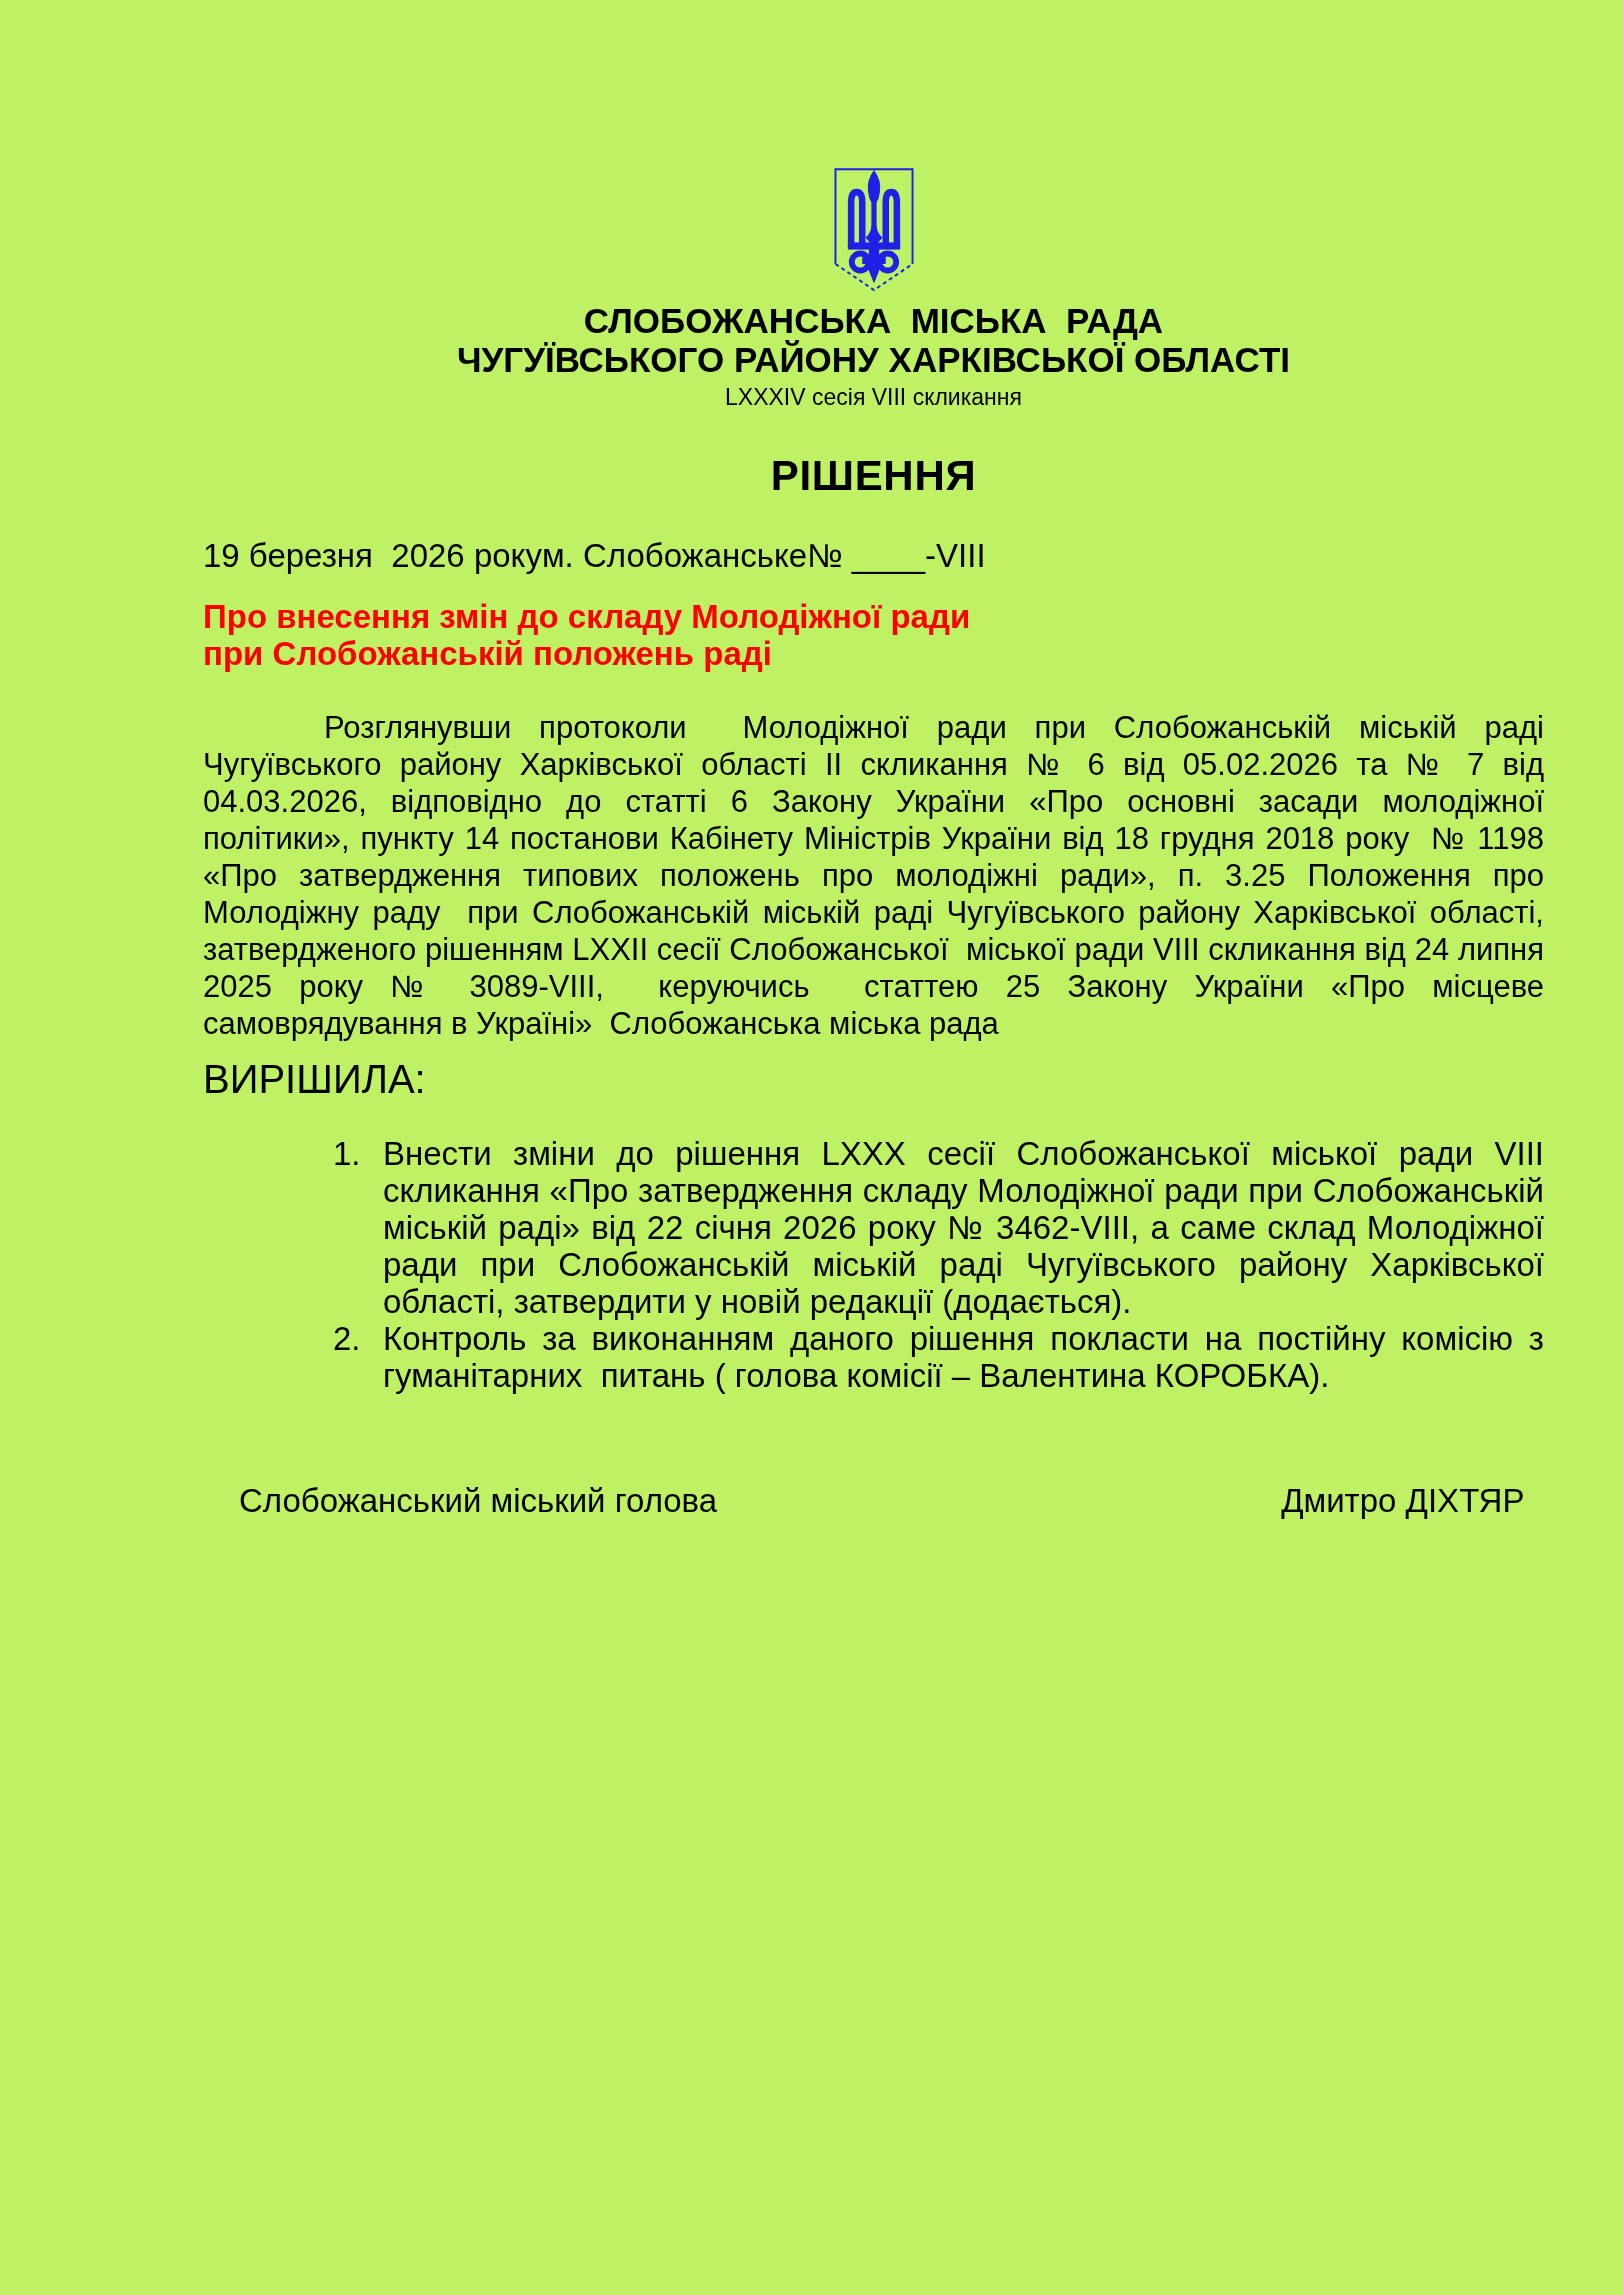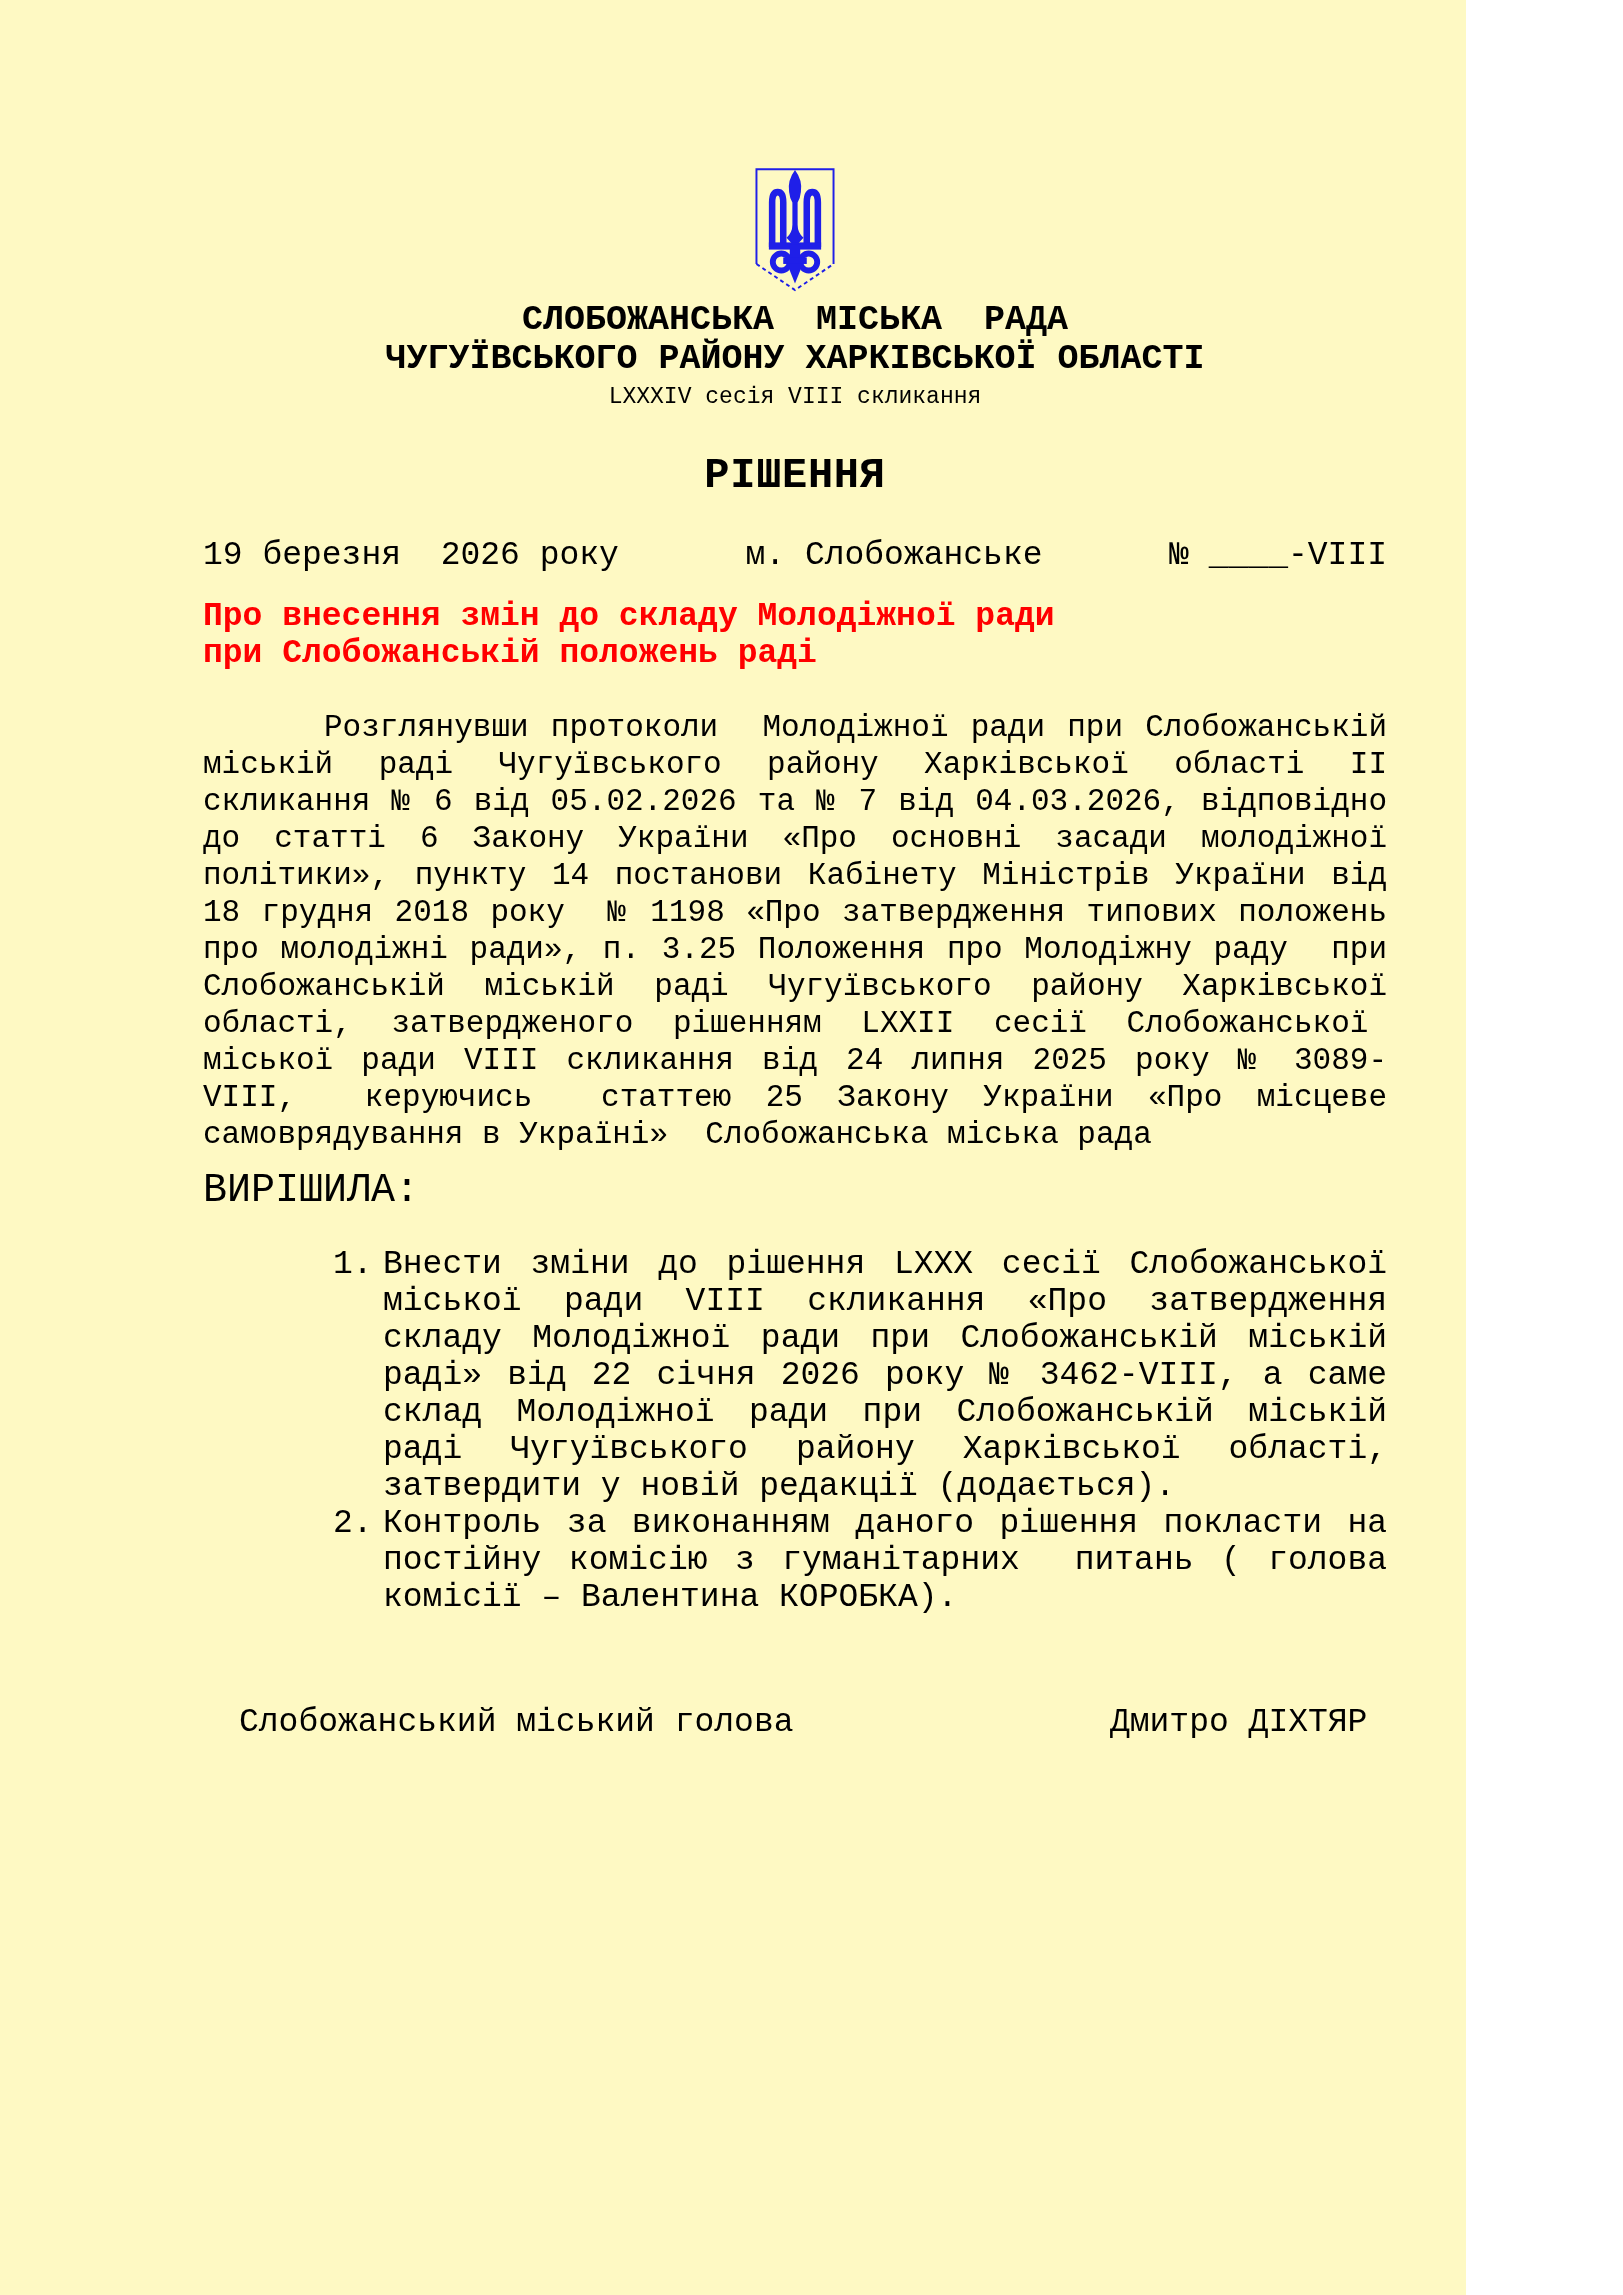--- a/index.html
+++ b/index.html
@@ -1,23 +1,23 @@
 <!DOCTYPE html>
 <html lang="uk" style="font-size:10.5px"><head>
 <meta charset="utf-8">
 <style>
   * { margin: 0; padding: 0; box-sizing: border-box; }
   html, body { background: #ffffff; }
   .page {
     position: relative;
-    width: 1466px;
+    width: 1623px;
     height: 2295px;
-    background: #fef9c3;
+    background: #bef264;
     color: #000000;
-    font-family: Liberation Mono, monospace;
+    font-family: Liberation Sans, sans-serif;
     padding: 166px 79px 0 203px;
     overflow: hidden;
   }
   .emblem { display: block; margin: 0 auto; }
   .header-block { text-align: center; margin-top: 6.5px; }
   .header-line-bold {
     font-weight: bold;
     font-size: 35px;
     line-height: 39px;
     white-space: nowrap;
@@ -30,21 +30,20 @@
   .doc-type {
     text-align: center;
     font-weight: bold;
     font-size: 42px;
     line-height: 38px;
     margin-top: 41px;
     letter-spacing: 0.7px;
   }
   .date-row {
     display: flex;
-    justify-content: space-between;
     align-items: baseline;
     font-size: 33px;
     line-height: 37px;
     margin-top: 42px;
   }
   .doc-title {
     color: #FF0000;
     font-weight: bold;
     font-size: 33px;
     line-height: 37px;

